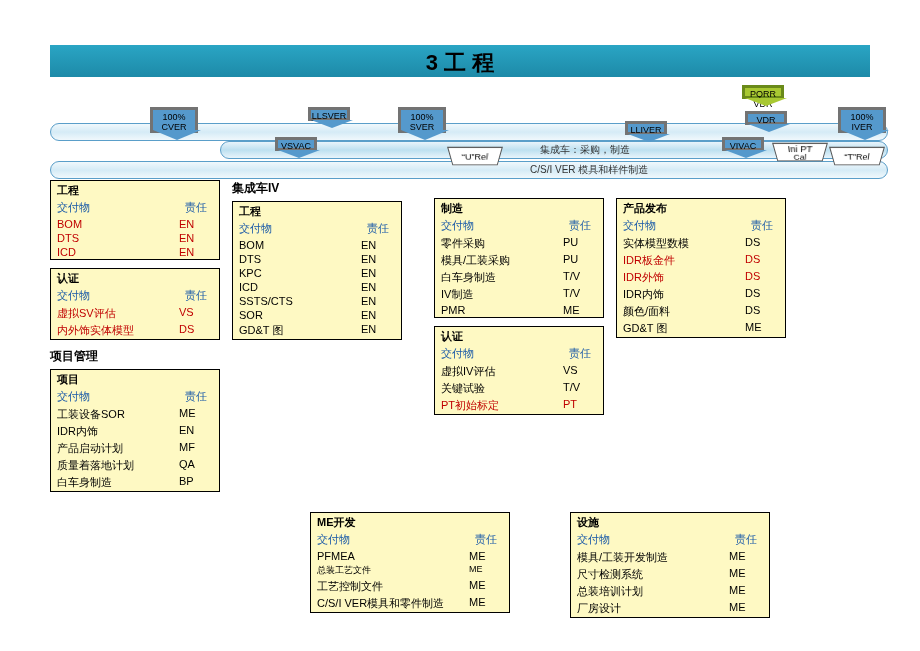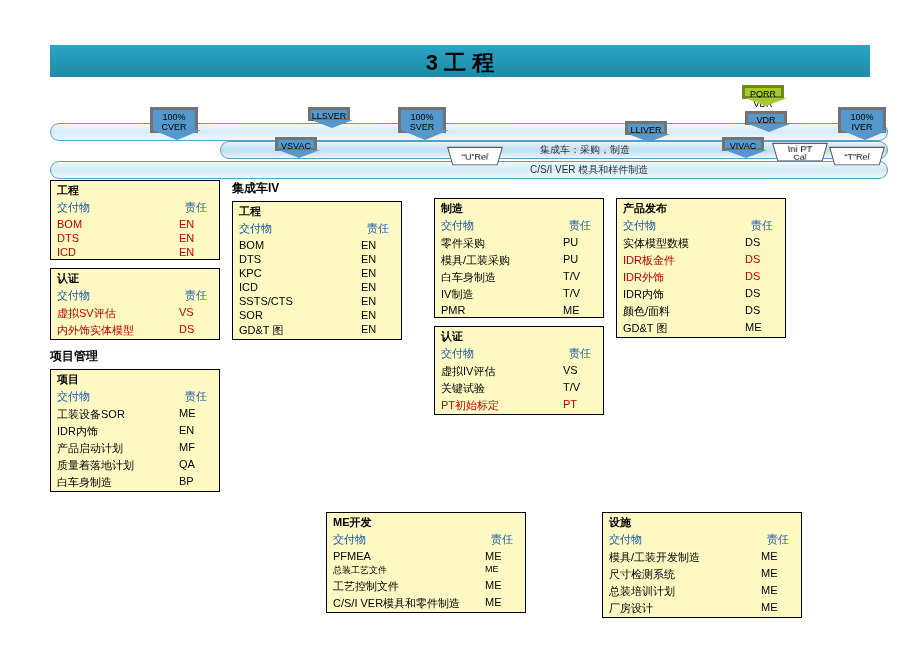--- a/index.html
+++ b/index.html
@@ -21,21 +21,21 @@
 .col-hdr{font-weight:bold;font-size:12px;margin-bottom:4px}
 .box{border:1px solid #000;padding:0;margin-bottom:8px;background:#fef9c3}
 .box-title{font-weight:bold;padding:2px 6px;font-size:11px}
 .box-hdr{display:flex;padding:0 6px 2px 6px;font-size:11px}
 .box-hdr .h1{color:#1a5aa8;flex:1}
 .box-hdr .h2{color:#1a5aa8;width:34px;text-align:center}
 .row{display:flex;padding:1px 6px;font-size:11px}
 .row .c1{flex:1}
 .row .c2{width:34px}
 .red{color:#c00000}
-.lower{display:flex;margin:12px 50px 0 50px;gap:36px}
+.lower{display:flex;margin:12px 50px 0 50px;gap:20px}
 </style>
 </head>
 <body>
 
 <div class="title-bar">3    工  程</div>
 
 <div class="timeline" id="timeline">
     <div class="tube light" style="left: 0px; width: 838px; top: 46px;"></div>
     <div class="tube " style="left: 170px; width: 668px; top: 64px;"></div>
     <div class="tube light" style="left: 0px; width: 838px; top: 84px;"></div>

